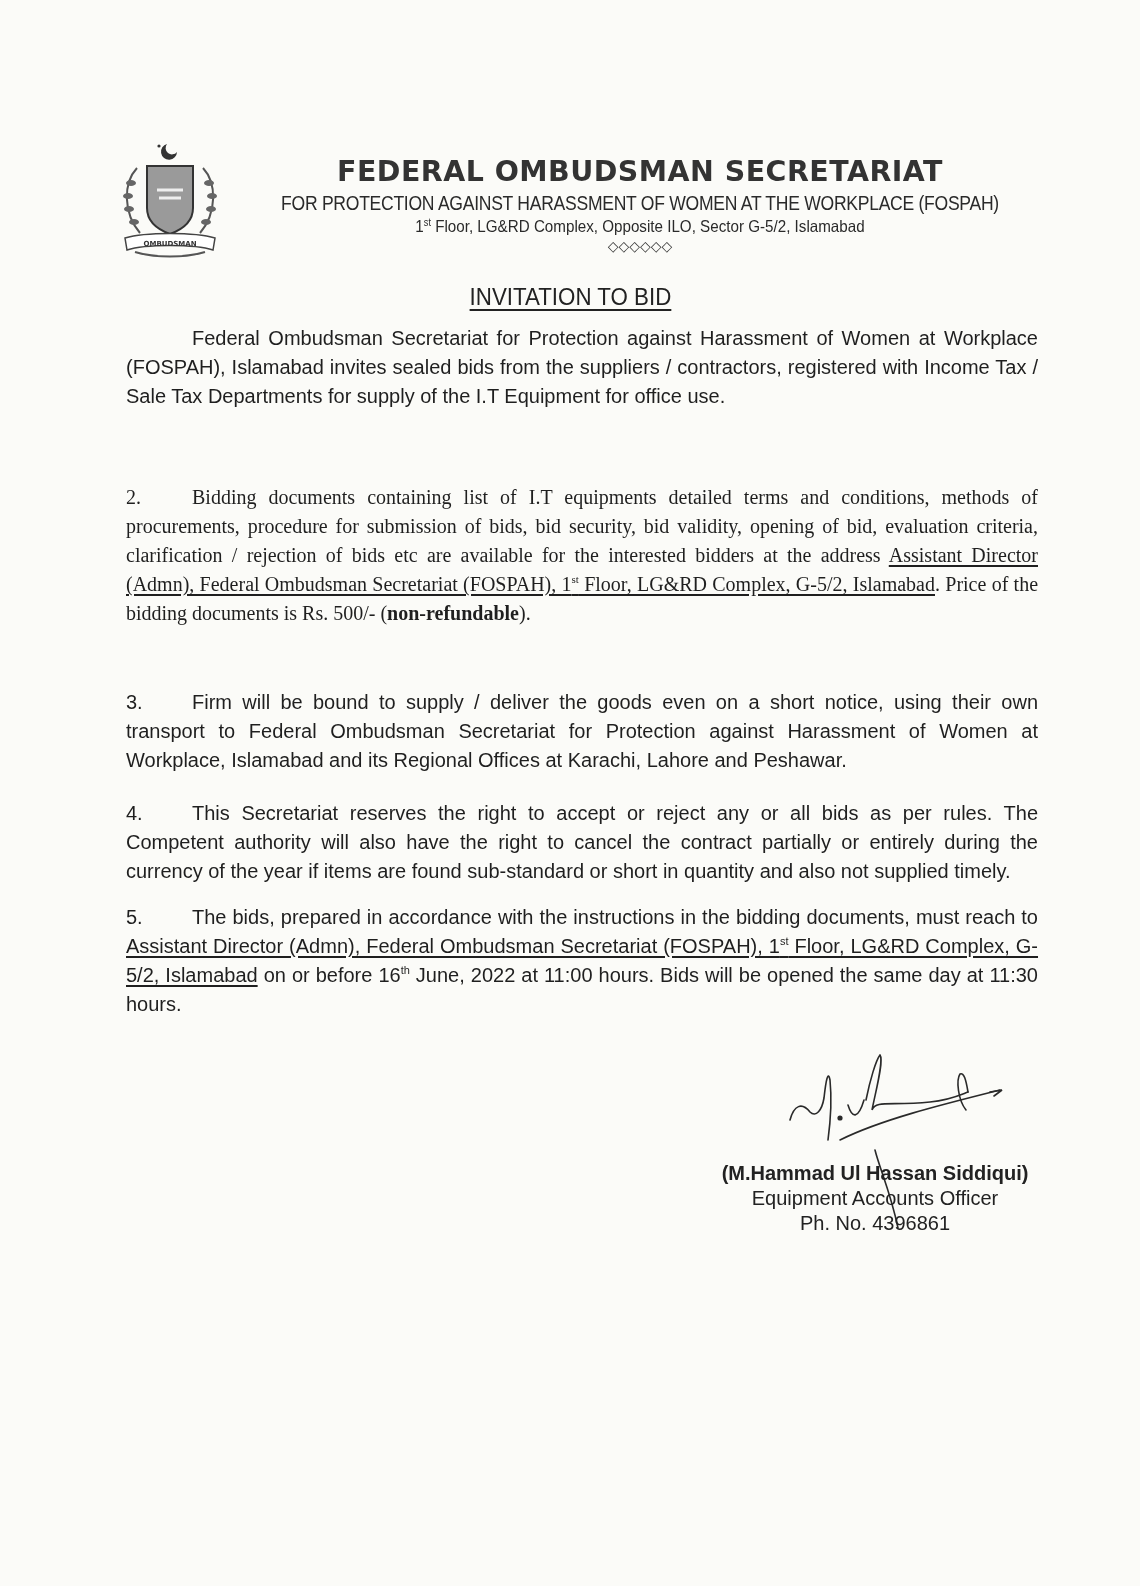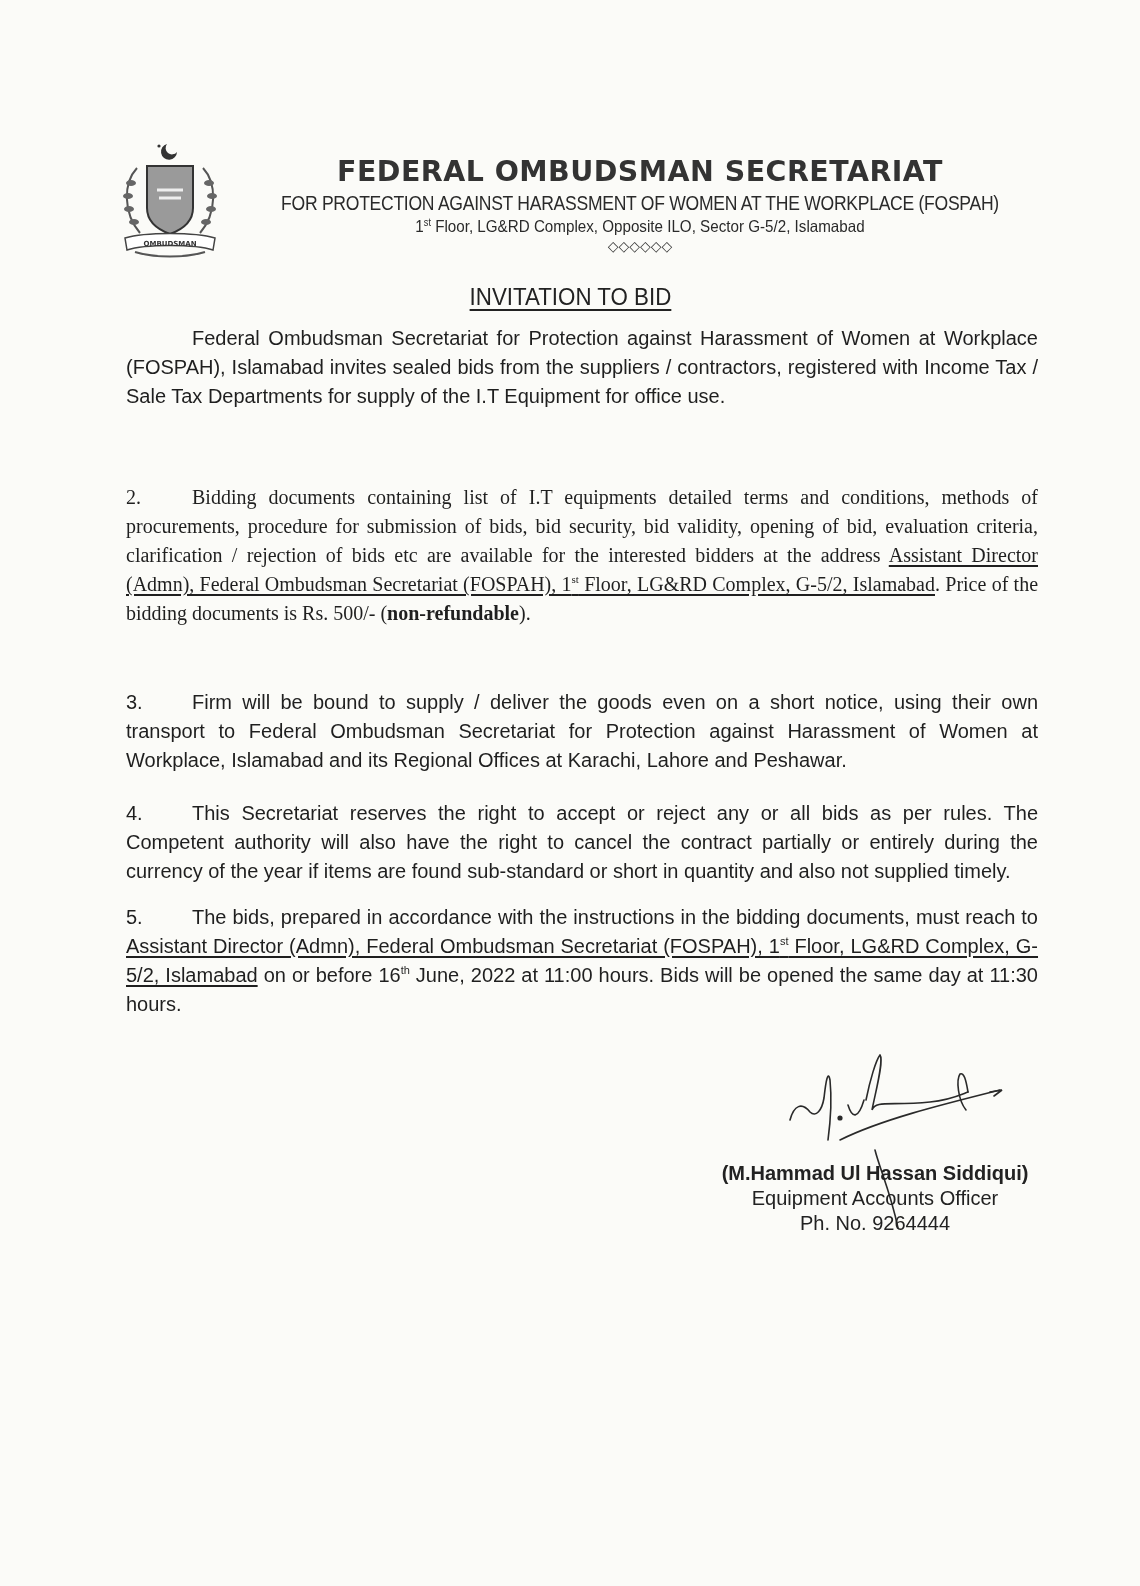--- a/index.html
+++ b/index.html
@@ -129,15 +129,15 @@
       <path d="M188 42 C186 30 184 22 180 24 C176 30 178 50 186 60"></path>
       <path d="M60 90 C100 70 160 55 220 40"></path>
       <path d="M210 42 L222 40 L214 46"></path>
       <path d="M95 100 C100 120 110 140 118 178"></path>
     </g>
   </svg>
 
   <div class="sig-block">
     <div class="sig-name">(M.Hammad Ul Hassan Siddiqui)</div>
     <div class="sig-role">Equipment Accounts Officer</div>
-    <div class="sig-phone">Ph. No. 9264444</div>
+    <div class="sig-phone">Ph. No. 4396861</div>
   </div>
 </div>
 
 </body></html>

